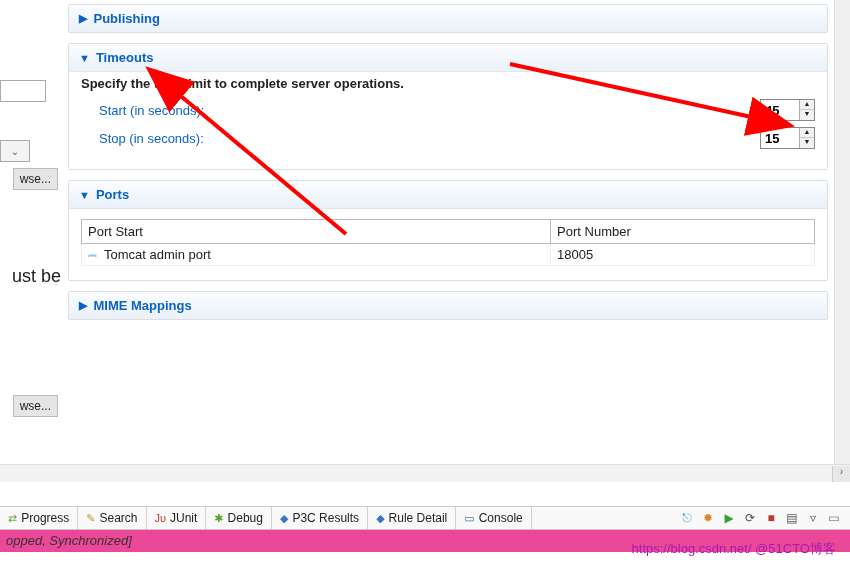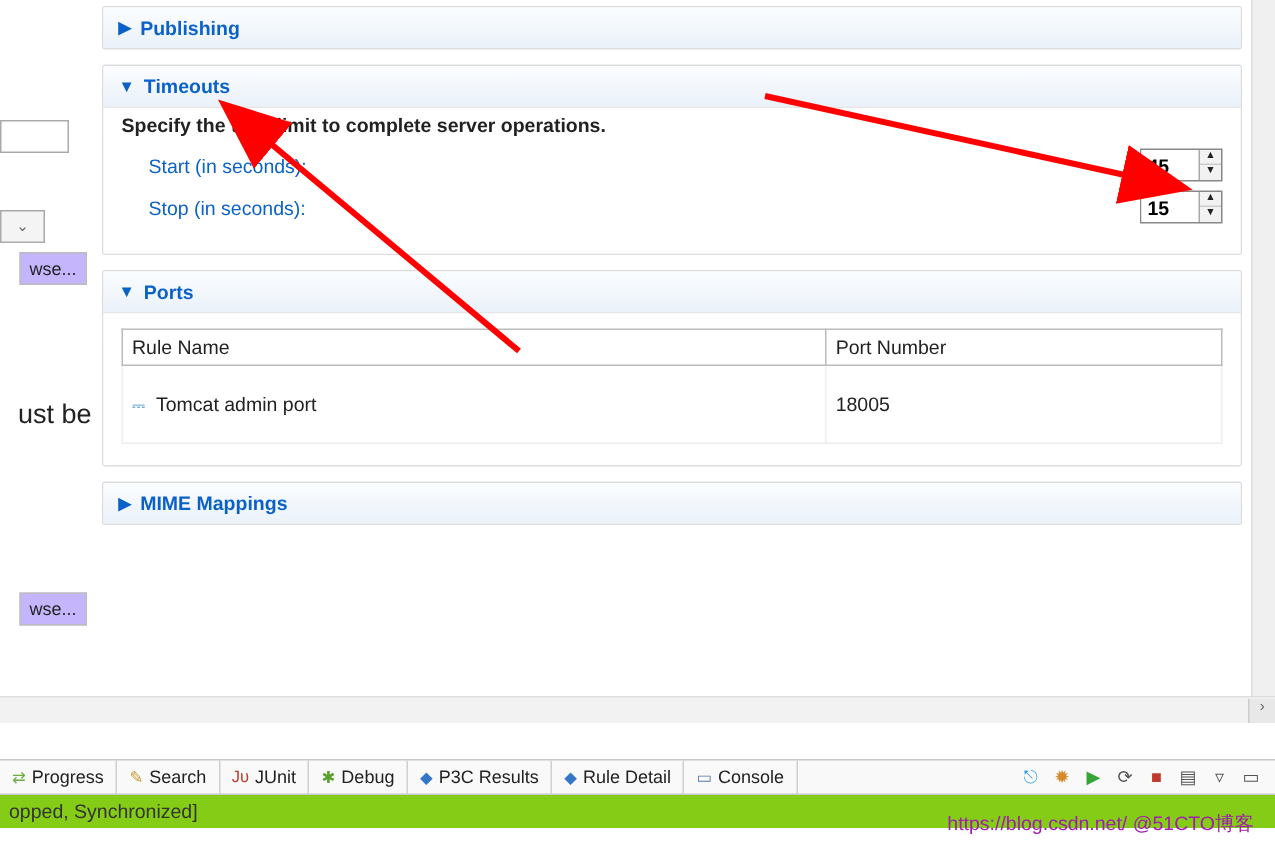--- a/index.html
+++ b/index.html
@@ -21,21 +21,21 @@
   }
   .left-col {
     width: 62px;
     height: 100%;
     border-right: 0;
     position: relative;
   }
   .left-btn {
     position: absolute;
     right: 4px;
-    background: #c4b5fd;
+    background: #e5e5e5;
     border: 1px solid #bcbcbc;
     font-size: 12px;
     padding: 3px 6px;
     cursor: default;
   }
   .left-text {
     position: absolute;
     left: 12px;
     font-size: 18px;
   }
@@ -127,21 +127,21 @@
   table.ports th {
     text-align: left;
     font-weight: normal;
     background: #fff;
     border: 1px solid #bbb;
     padding: 4px 6px;
     font-size: 13px;
   }
   table.ports td {
     border: 1px solid #eee;
-    padding: 18px 6px;
+    padding: 3px 6px;
     font-size: 13px;
   }
   .port-icon {
     display: inline-block;
     width: 12px; height: 12px;
     color: #3b8fd8;
     margin-right: 4px;
     font-size: 11px;
   }
   .hscroll-bar {
@@ -188,21 +188,22 @@
     gap: 5px;
     padding: 0 8px;
   }
   .tb-btn { width: 16px; height: 16px; font-size: 12px; text-align: center; line-height: 16px; color: #555; cursor: pointer; }
   .status-bar {
     position: absolute;
     left: 0; right: 0; top: 530px; height: 22px;
     padding: 3px 6px;
     font-size: 13px;
     color: #333;
-    background: #84cc16;
+    background: #ec4899;
+    font-style: italic;
   }
   .watermark {
     position: absolute;
     right: 14px; bottom: 6px;
     color: #a21caf;
     font-size: 13px;
   }
   .arrow {
     position: absolute;
     pointer-events: none;
@@ -262,21 +263,21 @@
 
     <div class="section">
       <div class="section-header">
         <span class="twisty">▼</span>
         <span>Ports</span>
       </div>
       <div class="section-body">
         <table class="ports">
           <thead>
             <tr>
-              <th style="width:64%;">Rule Name</th>
+              <th style="width:64%;">Port Start</th>
               <th>Port Number</th>
             </tr>
           </thead>
           <tbody id="ports-body">
               <tr>
                 <td><span class="port-icon">⎓</span><span>Tomcat admin port</span></td>
                 <td>18005</td>
               </tr>
             </tbody>
         </table>

